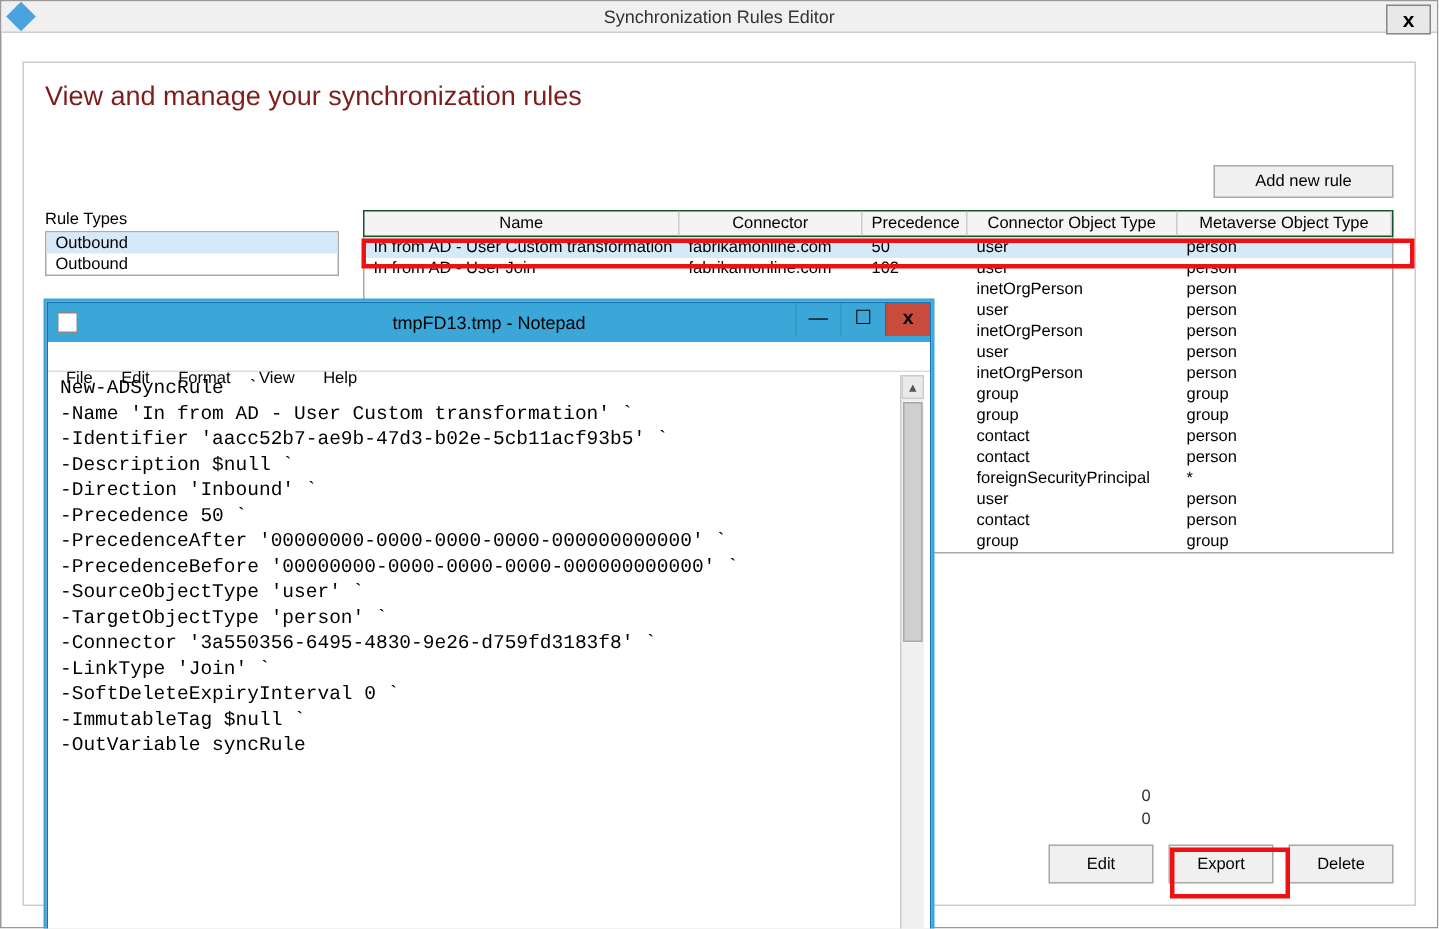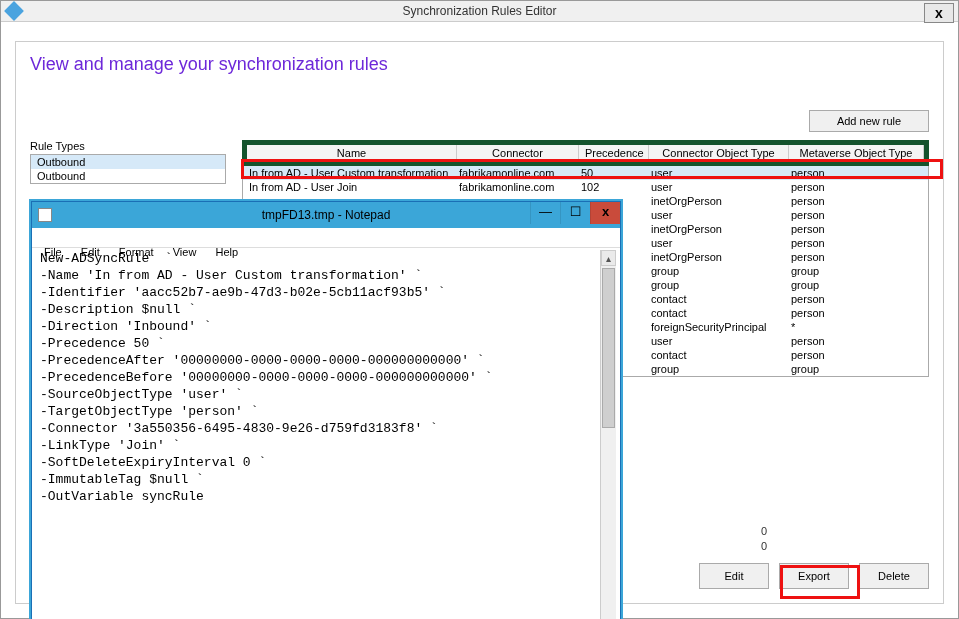--- a/index.html
+++ b/index.html
@@ -54,21 +54,21 @@
     font-size:14px;
   }
   .inner-panel {
     border: 1px solid #ccc;
     position:absolute;
     left:14px; right:14px; top:40px; bottom:14px;
     background:#fff;
     padding: 12px 14px;
   }
   .heading {
-    color:#6d28d9;
+    color:#7f1d1d;
     font-size:18px;
     font-weight:400;
   }
   .addnew {
     position:absolute;
     top:68px; right:14px;
     width:120px; height:22px;
     border:1px solid #aaa;
     background:#f0f0f0;
     text-align:center;
@@ -91,21 +91,21 @@
   }
   .rule-types-box .rt-item.selected {
     background:#d6e9f8;
   }
   .grid-wrap {
     position:absolute;
     left:226px; top:98px; right:14px; bottom:54px;
   }
   .grid-header {
     display:flex;
-    border:5px solid #14532d;
+    border:1px solid #14532d;
     background:#f4f4f4;
   }
   .grid-header .gh {
     padding:2px 6px;
     border-right:1px solid #ccc;
     font-size:11px;
     text-align:center;
     overflow:hidden;
     white-space:nowrap;
   }

